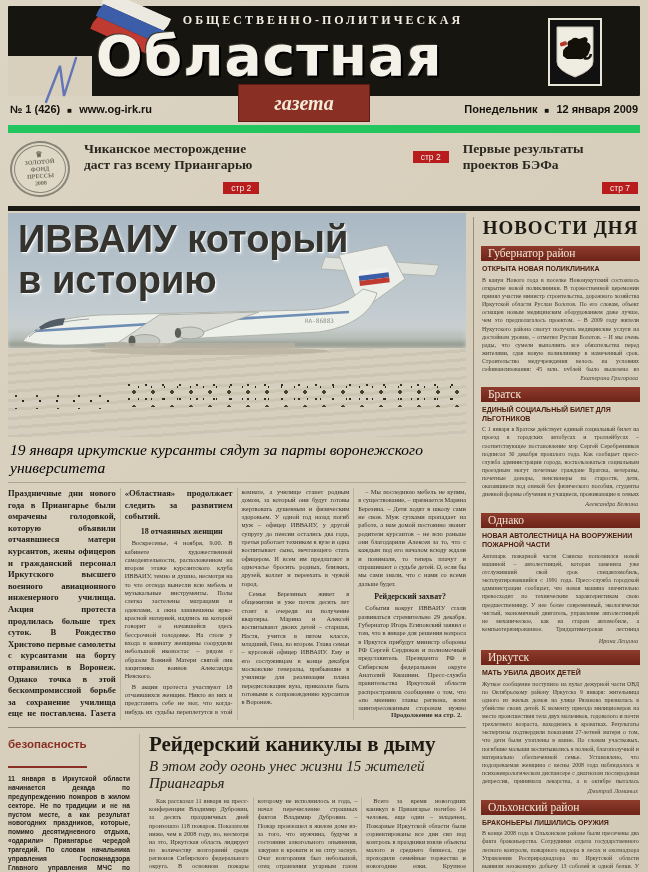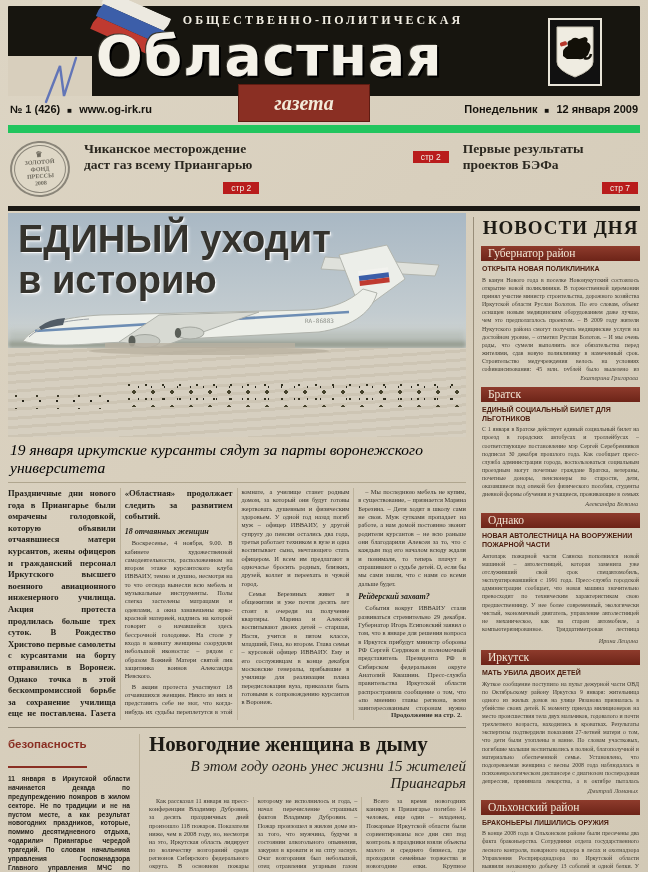--- a/index.html
+++ b/index.html
@@ -75,21 +75,21 @@
   .standfirst{font-style:italic;font-size:15.5px;color:#000000;padding:4px 2px 5px 2px;
     border-bottom:1px solid #b3a document;} 
   .standfirst{border-bottom:1px solid #b0a68f;}
 
   
   .article-cols{margin-top:5px;height:232px;overflow:hidden;position:relative;
     column-count:4;column-gap:9px;column-rule:1px solid #bdb29b;
     font-size:6.4px;line-height:1.3;text-align:justify;color:#33302a;}
   .article-cols p{margin:0 0 2px 0;text-indent:7px;}
   .article-cols p.lede{font-weight:bold;font-size:8.6px;line-height:1.35;text-indent:0;color:#211f19;}
-  .article-cols h4{margin:4px 0 2px 0;font-size:8px;font-style:italic;color:#1f1d17;}
+  .article-cols h4{margin:4px 0 2px 16px;font-size:8px;color:#1f1d17;}
   .continuation{position:absolute;right:1px;bottom:0;background:#d6cdbb;font-weight:bold;font-size:6.8px;padding:0 3px;}
 
   
   .news-title{text-align:center;font-family:"Liberation Serif",serif;font-weight:bold;font-size:19px;
     letter-spacing:1px;color:#1c1a14;margin:2px 0 7px 0;}
   .news-section{margin-bottom:6px;}
   .region-banner{background:linear-gradient(#8e3b2c,#6d2418);color:#f2e7d6;font-size:11.5px;
     padding:1px 7px 2px 7px;font-family:"Liberation Serif",serif;}
   .news-head{font-family:"Liberation Sans",sans-serif;font-weight:bold;font-size:7px;color:#4d2012;
     margin:4px 1px 2px 1px;line-height:1.25;}
@@ -99,21 +99,21 @@
 
   
   .bottom{margin-top:7px;border-top:1px solid #8f8673;padding-top:6px;display:flex;width:458px;}
   .rubric-col{width:122px;flex:0 0 auto;padding-right:9px;border-right:1px solid #bdb29b;}
   .rubric{display:inline-block;font-family:"Liberation Sans",sans-serif;font-weight:bold;font-size:11.5px;
     color:#8a2f23;border-bottom:2px solid #8a2f23;padding-bottom:16px;margin-bottom:7px;}
   .bottom-intro{font-weight:bold;font-size:6.6px;line-height:1.35;text-align:justify;color:#221f19;
     font-family:"Liberation Sans",sans-serif;max-height:150px;overflow:hidden;}
   .bottom-right{flex:1;padding-left:9px;position:relative;}
   .bottom-head{font-family:"Liberation Serif",serif;font-weight:bold;font-size:21px;color:#1d1a14;line-height:1;}
-  .bottom-standfirst{font-style:italic;font-size:15px;color:#26231c;margin:3px 0 5px 0;text-align:right;}
+  .bottom-standfirst{font-style:italic;font-size:15px;color:#26231c;margin:3px 0 5px 0;}
   .bottom-cols{column-count:3;column-gap:9px;column-rule:1px solid #bdb29b;height:134px;overflow:hidden;
     font-size:6.3px;line-height:1.3;text-align:justify;color:#35322b;}
   .bottom-cols p{margin:0 0 2px 0;text-indent:7px;}
 </style>
 </head>
 <body>
 
 <div class="page">
 
   <div class="masthead">
@@ -203,21 +203,21 @@
           <ellipse cx="123" cy="102" rx="3.5" ry="5.5" fill="#5a5e58"></ellipse>
           <ellipse cx="181" cy="94" rx="14" ry="6" fill="#cdd0c9" stroke="#a3a69f"></ellipse>
           <ellipse cx="169" cy="94" rx="3.2" ry="5" fill="#5a5e58"></ellipse>
 
           <rect x="96" y="104" width="190" height="5" fill="#b9b2a2" opacity="0.8"></rect>
           <ellipse cx="200" cy="112" rx="120" ry="4" fill="#b5ad9b" opacity="0.7"></ellipse>
         </svg>
         <div class="crowd"></div>
         <div class="crowd2"></div>
         <div class="photo-headline">
-          <div>ЕДИНЫЙ уходит</div>
+          <div>ИВВАИУ который</div>
           <div>в историю</div>
         </div>
       </div>
       <div class="standfirst">19 января иркутские курсанты сядут за парты воронежского университета</div>
 
       <div class="article-cols">
         <p class="lede">Праздничные дни нового года в Приангарье были омрачены голодовкой, которую объявили отчаявшиеся матери курсантов, жены офицеров и гражданский персонал Иркутского высшего военного авиационного инженерного училища. Акция протеста продлилась больше трех суток. В Рождество Христово первые самолеты с курсантами на борту отправились в Воронеж. Однако точка в этой бескомпромиссной борьбе за сохранение училища еще не поставлена. Газета «Областная» продолжает следить за развитием событий.</p>
         <h4>18 отчаянных женщин</h4>
         <p>Воскресенье, 4 ноября, 9.00. В кабинете художественной самодеятельности, расположенном на втором этаже курсантского клуба ИВВАИУ, темно и душно, несмотря на то что отсюда вынесли всю мебель и музыкальные инструменты. Полы слегка застелены матрацами и одеялами, а окна занавешены ярко-красной материей, надпись на которой говорит о начавшейся здесь бессрочной голодовке. На столе у входа в комнату женщины соорудили небольшой иконостас – рядом с образом Божией Матери святой лик защитника воинов Александра Невского.</p>
         <p>В акции протеста участвуют 18 отчаявшихся женщин. Никто из них и представить себе не мог, что когда-нибудь их судьбы переплетутся в этой комнате, а училище станет родным домом, за который они будут готовы жертвовать душевным и физическим здоровьем. У одной год назад погиб муж – офицер ИВВАИУ, у другой супругу до пенсии остались два года, третья работает техником в вузе и одна воспитывает сына, мечтающего стать офицером. И всем им предлагают в одночасье бросить родных, близких, друзей, коллег и переехать в чужой город.</p>
@@ -228,21 +228,21 @@
 
         <span class="continuation">Продолжение на стр. 2.</span>
       </div>
 
       <div class="bottom">
         <div class="rubric-col">
           <span class="rubric">безопасность</span>
           <div class="bottom-intro">11 января в Иркутской области начинается декада по предупреждению пожаров в жилом секторе. Не по традиции и не на пустом месте, а как результат новогодних праздников, которые, помимо десятидневного отдыха, «одарили» Приангарье чередой трагедий. По словам начальника управления Госпожнадзора Главного управления МЧС по Иркутской области Владимира Дубровина, пожары унесли в этом году жизни 15 человек, среди которых один младенец.</div>
         </div>
         <div class="bottom-right">
-          <div class="bottom-head">Новогодние женщина в дыму</div>
+          <div class="bottom-head">Рейдерский каникулы в дыму</div>
           <div class="bottom-standfirst">В этом году огонь унес жизни 15 жителей Приангарья</div>
           <div class="bottom-cols">
             <p>Как рассказал 11 января на пресс-конференции Владимир Дубровин, за десять праздничных дней произошло 118 пожаров. Показатели ниже, чем в 2008 году, но, несмотря на это, Иркутская область лидирует по количеству возгораний среди регионов Сибирского федерального округа. В основном пожары происходили в жилом секторе – 88 случаев. И главные их виновники – алкоголь и неосторожное обращение с огнем, в том числе курение в постели.</p>
             <p>– В поселке Качуг из-за халатности отца погиб ребенок, которому не исполнилось и года, – начал перечисление страшных фактов Владимир Дубровин. – Пожар произошел в жилом доме из-за того, что мужчина, будучи в состоянии алкогольного опьянения, закурил в кровати и на спту заснул. Очаг возгорания был небольшой, отец отравления угарным газом избежал, а вот ребенка спасти не удалось. На улице Станиславского из-за пожара погибли сразу два человека, находившиеся в алкогольном опьянении и не сумевшие покинуть горящее здание.</p>
             <p>Всего за время новогодних каникул в Приангарье погибло 14 человек, еще один – младенец. Пожарные Иркутской области были сориентированы все дни сил под контроль в праздники взяли объекты малого и среднего бизнеса, где проходили семейные торжества и новогодние елки. Крупное происшествие зарегистрировано близ Иркутска на площадке ООО «Энерго-Строительный поезд № 195». От пожара в гараже серьезно пострадала техника – три буровых установки, несколько тягачей, автомобили.</p>
 
           </div>
 
         </div>
       </div>

